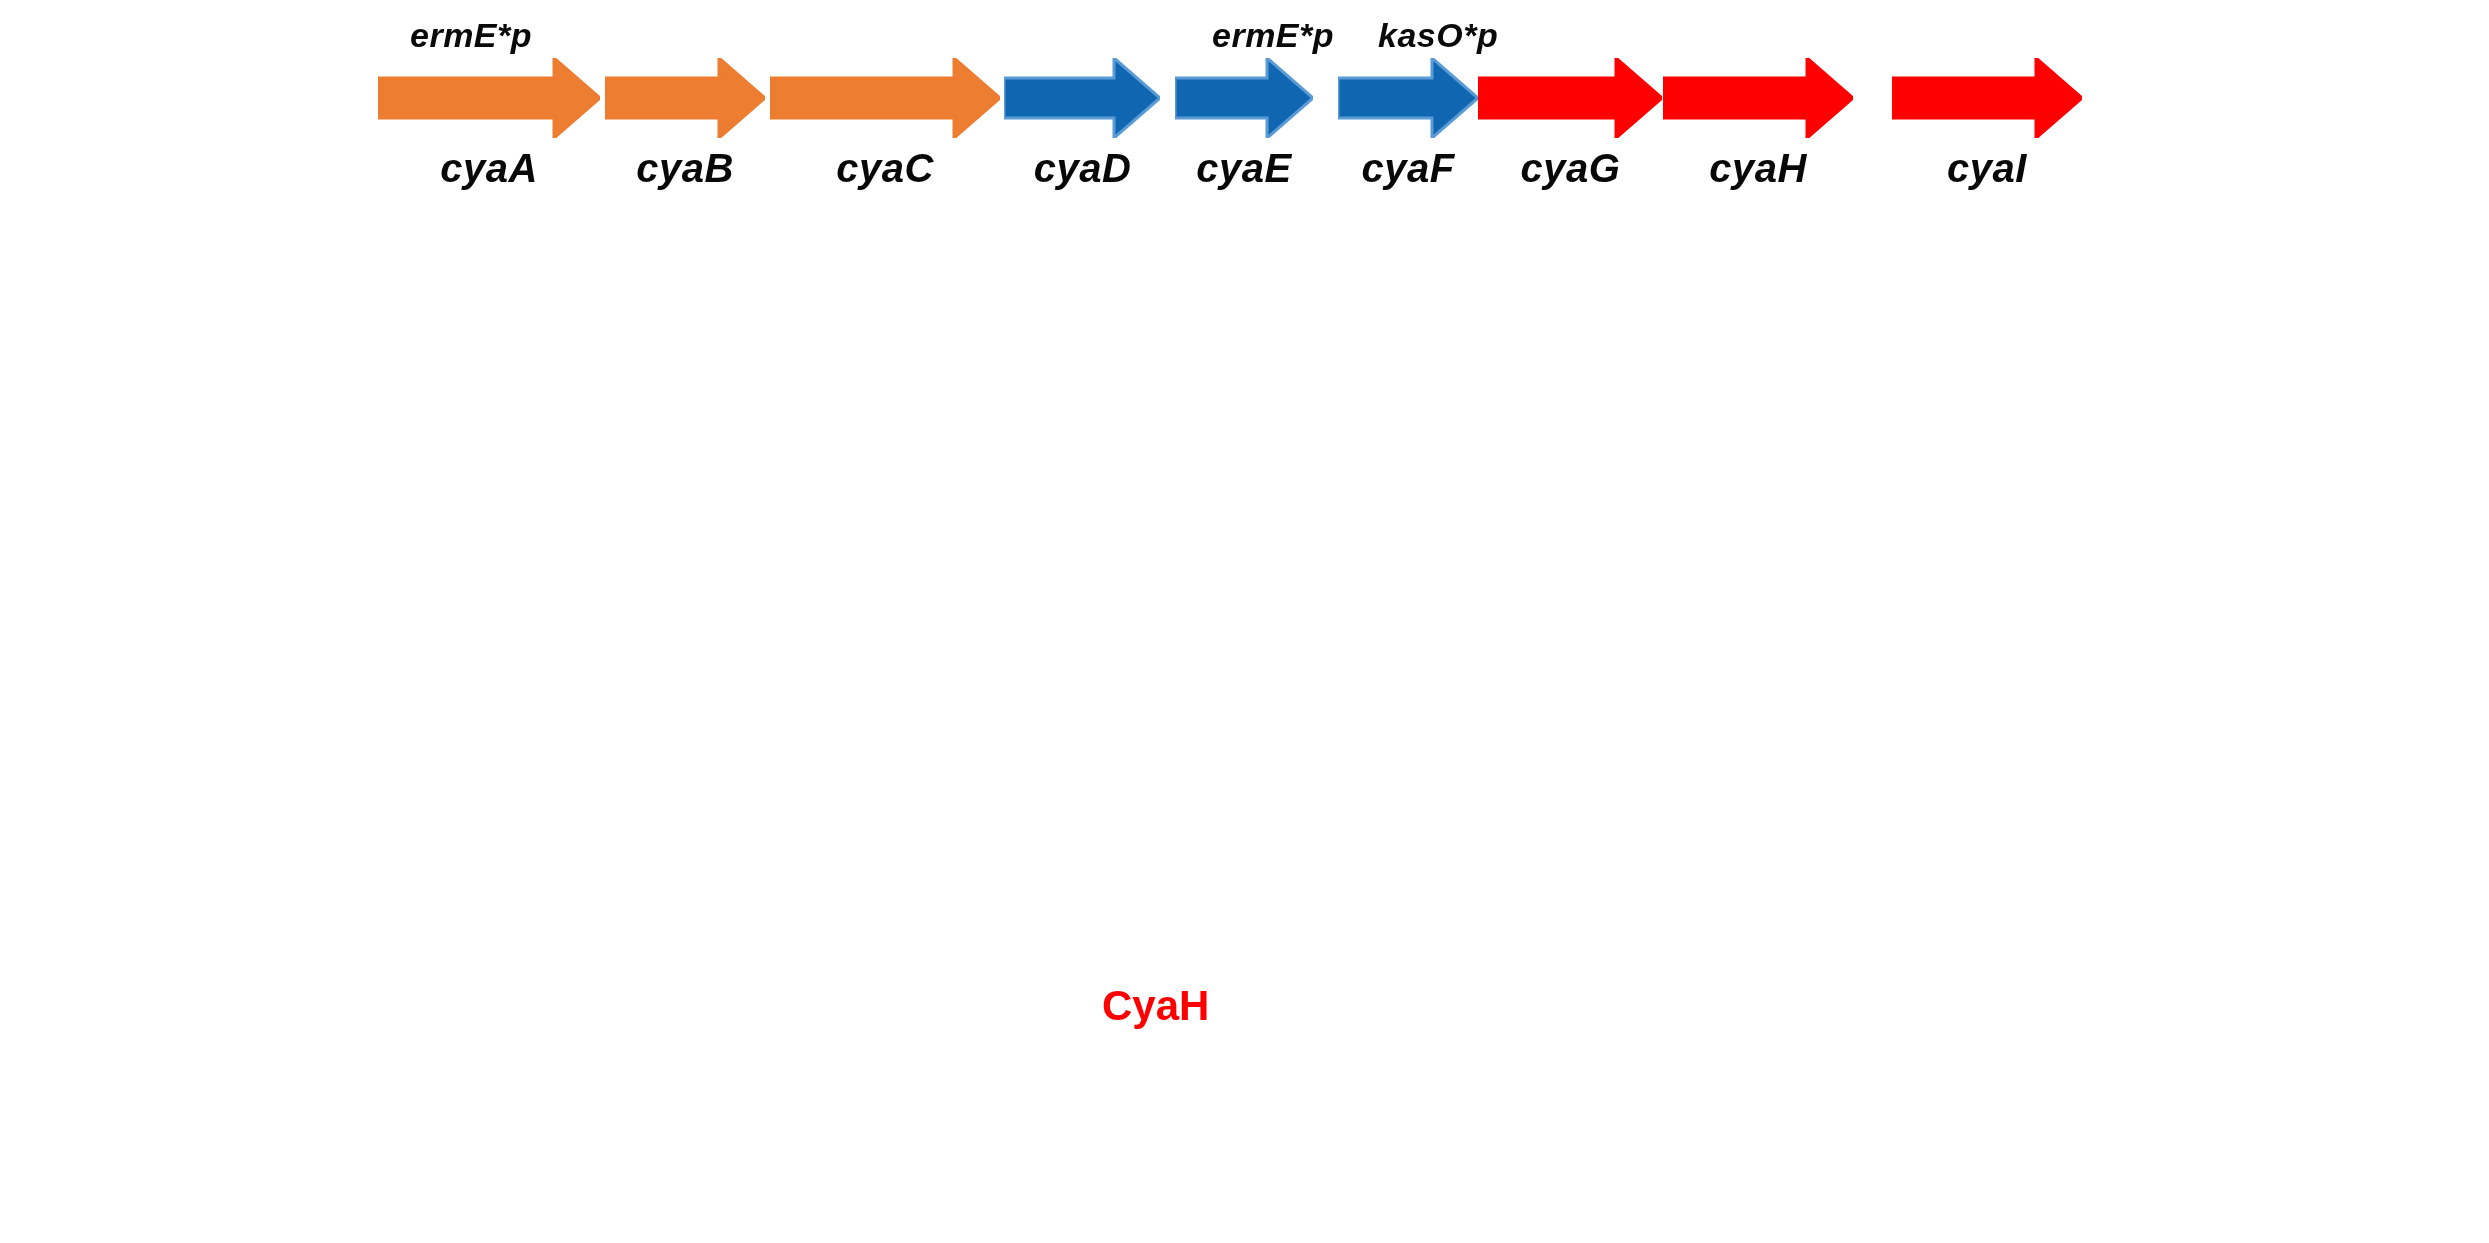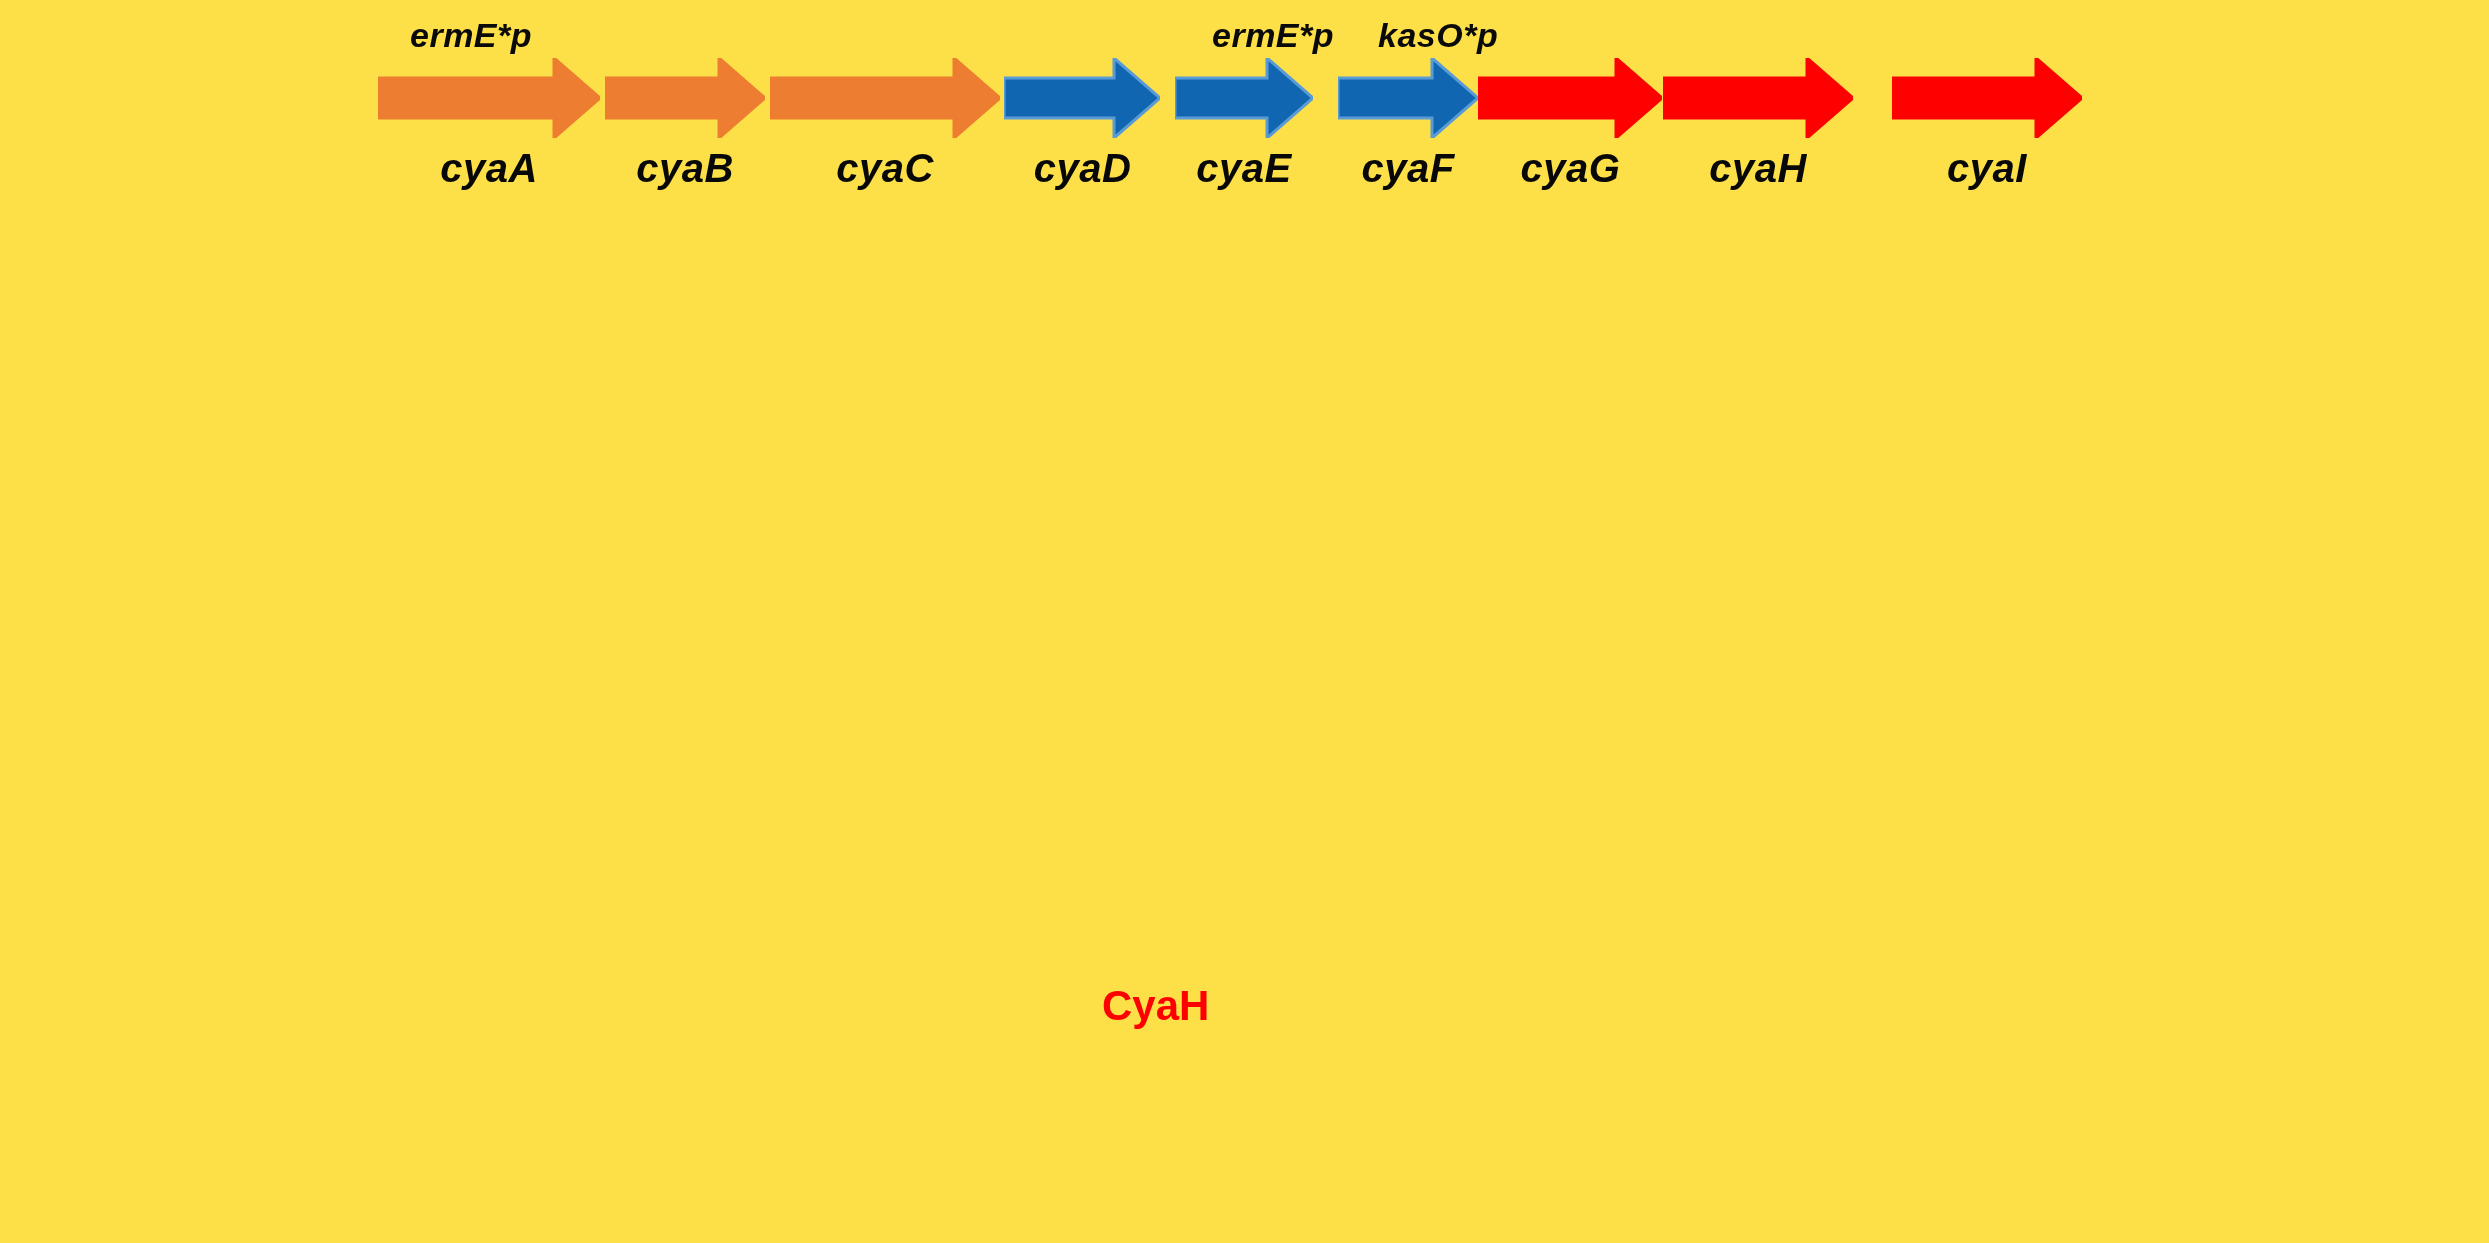--- a/index.html
+++ b/index.html
@@ -55,21 +55,21 @@
     font-weight: 700;
     font-size: 42px;
     line-height: 1;
     color: #FF0000;
     white-space: nowrap;
   }
 </style>
 </head>
 <body>
 
-<div id="canvas" style="background: #fde047; text-decoration: underline;">
+<div id="canvas" style="background: #ffffff; text-decoration: underline;">
 
   <div id="promoter-layer">
       <div class="promoter-label" style="left: 410px; top: 18px; color: rgb(10, 10, 10);">ermE*p</div>
       <div class="promoter-label" style="left: 1212px; top: 18px; color: rgb(10, 10, 10);">ermE*p</div>
       <div class="promoter-label" style="left: 1378px; top: 18px; color: rgb(10, 10, 10);">kasO*p</div>
     </div>
 
   <div id="arrow-layer">
       <div class="arrow" style="left: 378px; width: 222px;">
         <svg viewBox="0 0 222 80" preserveAspectRatio="none">

